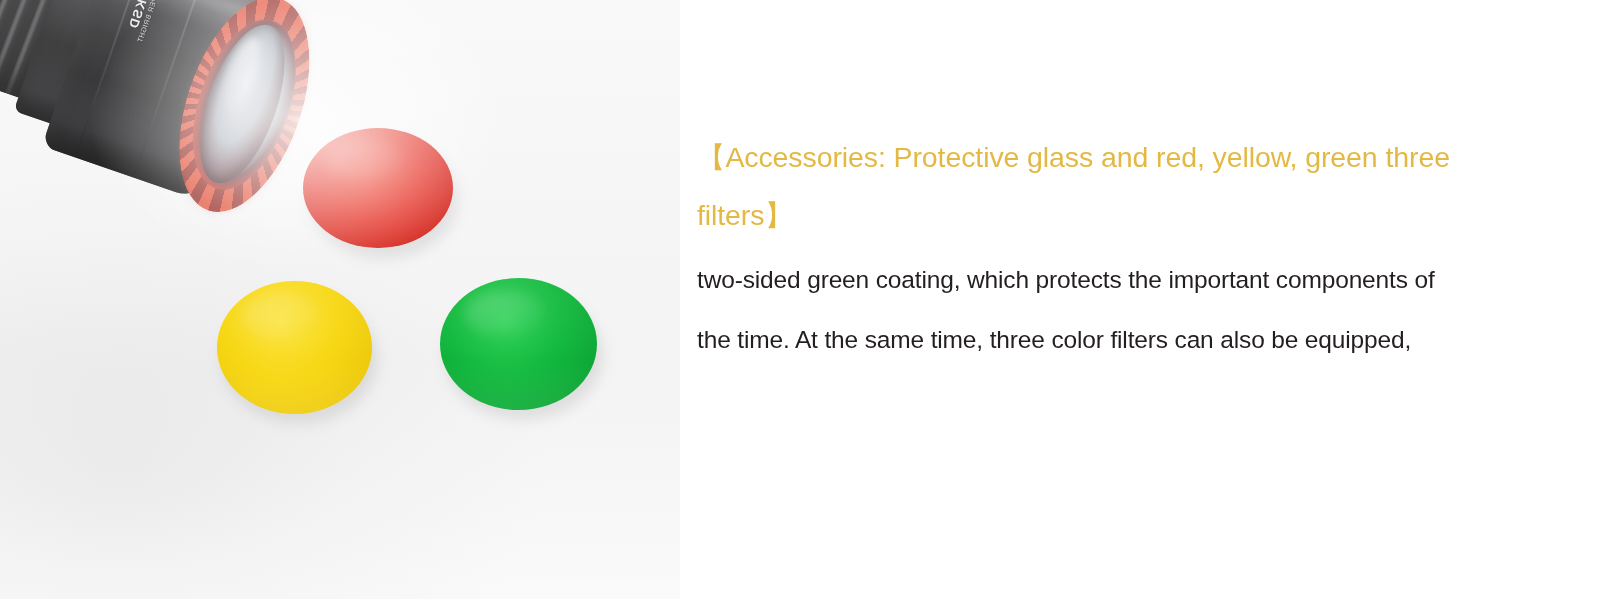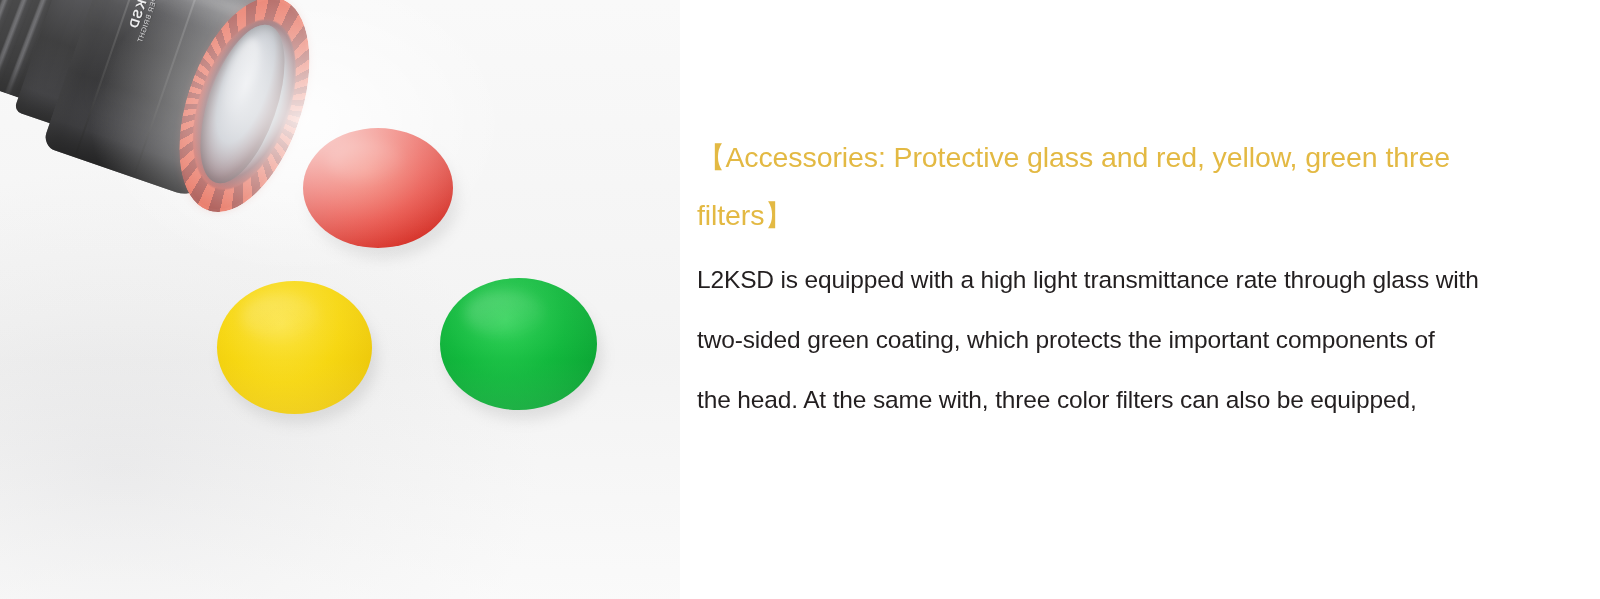--- a/index.html
+++ b/index.html
@@ -300,20 +300,19 @@
     </div>
 
     <div class="photo-vignette"></div>
   </div>
 
   <div class="text-pane">
 
     <div class="heading">【Accessories: Protective glass and red, yellow, green three filters】</div>
 
     <div class="body-copy">
-      <p>L2KSD is equipped with a high light transmittance rate through glass with</p>
       <p>two-sided green coating, which protects the important components of</p>
-      <p>the head. At the same with, three color filters can also be equipped,</p>
+      <p>the time. At the same time, three color filters can also be equipped,</p>
     </div>
 
   </div>
 
 </div>
 
 </body></html>

